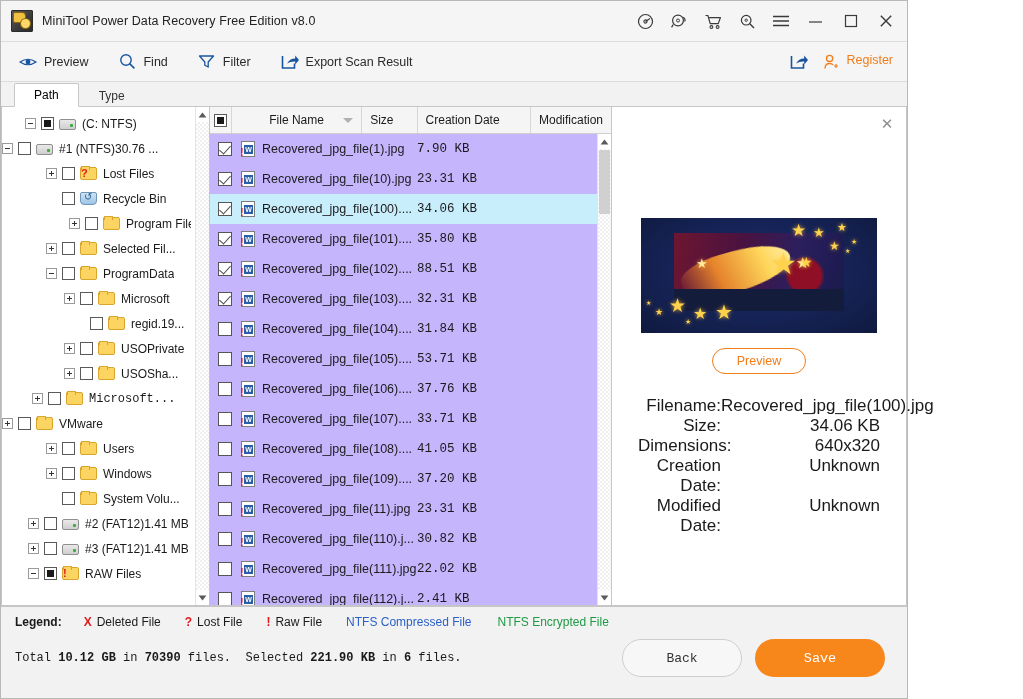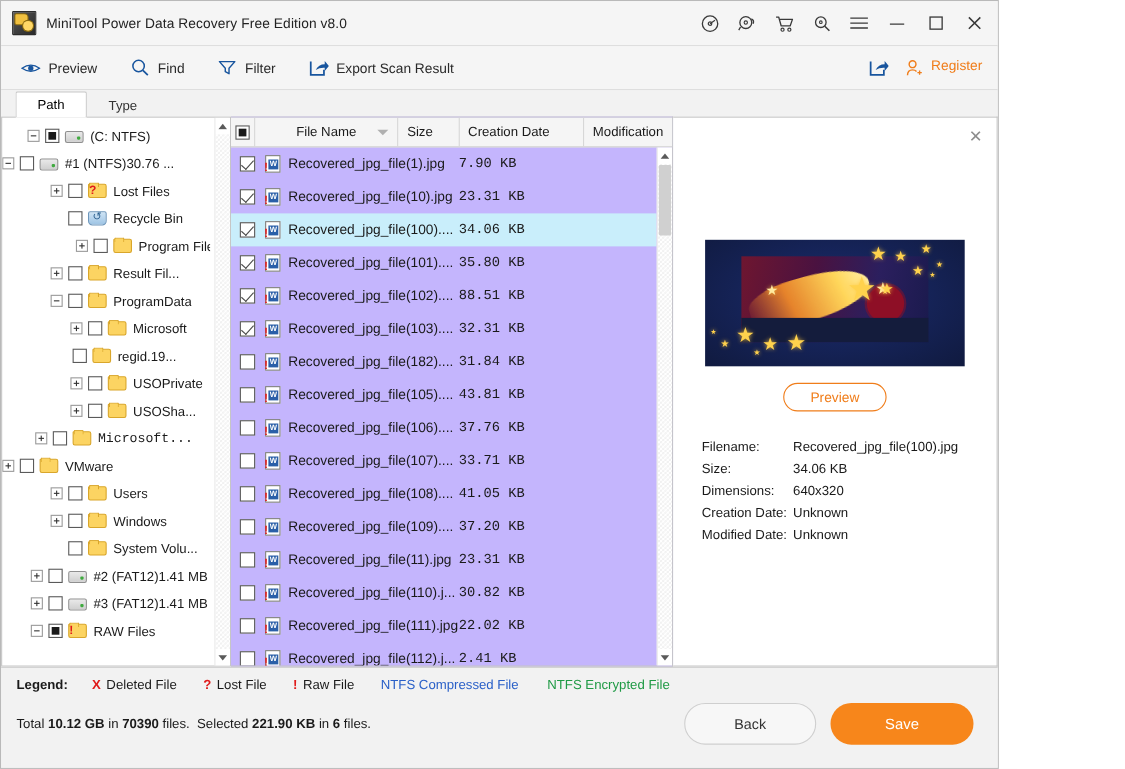--- a/index.html
+++ b/index.html
@@ -216,37 +216,37 @@
   .st { position:absolute; color:#ffd24d; text-shadow:0 0 4px rgba(255,200,60,.85); line-height:1; }
   .dark-sun {
     position:absolute; right:22px; top:26px; width:34px; height:34px; border-radius:50%;
     background:#8e0f26; box-shadow:0 0 0 2px rgba(142,15,38,.5);
   }
   .preview-btn {
     margin-top:15px; padding:5px 24px; border:1px solid #f07d1a; border-radius:13px;
     color:#f07d1a; font-size:12.5px; background:#fff; cursor:default;
   }
   .meta { margin-top:22px; width:100%; padding-left:0; }
-  .meta-row { display:flex; font-size:12px; color:#1a1a1a; line-height:20px; }
+  .meta-row { display:flex; font-size:17px; color:#1a1a1a; line-height:20px;text-align:right; }
   .meta-k { width:83px; flex:0 0 83px; }
   .meta-v { flex:1 1 auto; white-space:nowrap; }
 
   
   .legend {
     height:30px; flex:0 0 30px; background:#f2f2f2; border-top:1px solid #c6c6c6;
     display:flex; align-items:center; padding-left:14px; gap:0;
   }
   .legend-title { font-weight:bold; font-size:12px; color:#1a1a1a; margin-right:22px; }
   .leg { display:flex; align-items:center; gap:5px; margin-right:24px; font-size:12px; color:#1a1a1a; }
   .leg .mk { color:#e01b1b; font-weight:bold; }
   .leg.blue { color:#2a60c8; margin-right:26px; }
   .leg.green { color:#1f9a45; margin-right:0; }
   .statusbar {
     height:62px; flex:0 0 62px; background:#f2f2f2;
-    display:flex; align-items:center; padding:0 22px 18px 14px;
+    display:flex; align-items:center; padding:0 22px 18px 14px;font-family:Liberation Mono, monospace;
   }
   .status-text { font-size:12px; color:#1a1a1a; }
   .status-text b { font-weight:bold; }
   .btns { margin-left:auto; display:flex; align-items:center; gap:13px; }
   .btn-back {
     width:120px; height:38px; border:1px solid #cfcfcf; border-radius:19px; background:#f7f7f7;
     display:flex; align-items:center; justify-content:center; font-size:13px; color:#333; cursor:default;
   }
   .btn-save {
     width:130px; height:38px; border:none; border-radius:19px; background:#f7861b;
@@ -407,35 +407,35 @@
             <div class="tnode" style="padding-left: 44px; margin-left: 23px;">
               <span class="exp plus"></span>
               <span class="cb"></span>
               <span class="ico ico-folder"></span>
               <span class="tlabel">Program Files</span>
             </div>
             <div class="tnode" style="padding-left: 44px;">
               <span class="exp plus"></span>
               <span class="cb"></span>
               <span class="ico ico-folder"></span>
-              <span class="tlabel">Result Fil...</span>
+              <span class="tlabel">Selected Fil...</span>
             </div>
             <div class="tnode" style="padding-left: 44px;">
               <span class="exp"></span>
               <span class="cb"></span>
               <span class="ico ico-folder"></span>
               <span class="tlabel">ProgramData</span>
             </div>
             <div class="tnode" style="padding-left: 62px;">
               <span class="exp plus"></span>
               <span class="cb"></span>
               <span class="ico ico-folder"></span>
               <span class="tlabel">Microsoft</span>
             </div>
-            <div class="tnode" style="padding-left: 48px;">
+            <div class="tnode" style="padding-left: 72px;">
               <span class="exp none"></span>
               <span class="cb"></span>
               <span class="ico ico-folder"></span>
               <span class="tlabel">regid.19...</span>
             </div>
             <div class="tnode" style="padding-left: 62px;">
               <span class="exp plus"></span>
               <span class="cb"></span>
               <span class="ico ico-folder"></span>
               <span class="tlabel">USOPrivate</span>
@@ -592,33 +592,33 @@
               <span class="rsize">32.31 KB</span>
               <span class="rcdate"></span>
               <span class="rmdate"></span>
             </div>
             <div class="row">
               <span class="rcb"></span>
               <span class="fileico">
                 <span class="doc">W</span>
                 <span class="bang">!</span>
               </span>
-              <span class="rname">Recovered_jpg_file(182)....</span>
+              <span class="rname">Recovered_jpg_file(104)....</span>
               <span class="rsize">31.84 KB</span>
               <span class="rcdate"></span>
               <span class="rmdate"></span>
             </div>
             <div class="row">
               <span class="rcb"></span>
               <span class="fileico">
                 <span class="doc">W</span>
                 <span class="bang">!</span>
               </span>
               <span class="rname">Recovered_jpg_file(105)....</span>
-              <span class="rsize">43.81 KB</span>
+              <span class="rsize">53.71 KB</span>
               <span class="rcdate"></span>
               <span class="rmdate"></span>
             </div>
             <div class="row">
               <span class="rcb"></span>
               <span class="fileico">
                 <span class="doc">W</span>
                 <span class="bang">!</span>
               </span>
               <span class="rname">Recovered_jpg_file(106)....</span>

